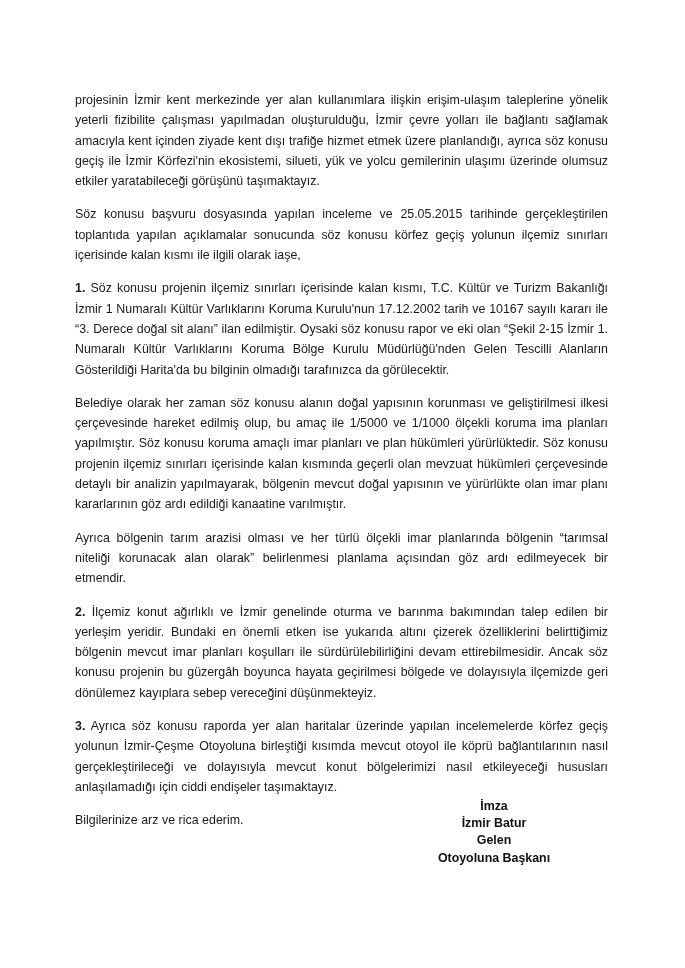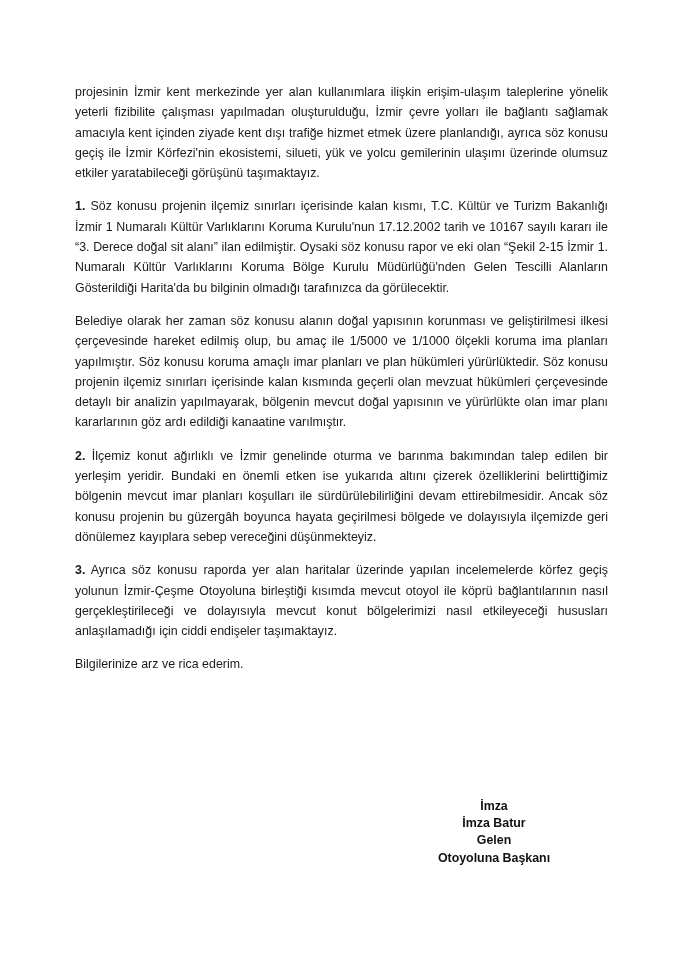--- a/index.html
+++ b/index.html
@@ -13,21 +13,21 @@
     height: 968px;
     background: #ffffff;
     margin: 0 auto;
     overflow: hidden;
     font-family: "Liberation Sans", sans-serif;
     -webkit-font-smoothing: antialiased;
   }
   .doc-body {
     position: absolute;
     left: 75px;
-    top: 82px;
+    top: 90px;
     width: 533px;
   }
   p.para {
     margin: 0 0 13px 0;
     font-size: 12.4px;
     line-height: 20.3px;
     color: #1a1a1a;
     text-align: justify;
     text-justify: inter-word;
     hyphens: none;
@@ -61,44 +61,50 @@
 <body>
 
 <div class="page">
 
   <div class="doc-body">
 
     <p class="para">
       <span>projesinin İzmir kent merkezinde yer alan kullanımlara ilişkin erişim-ulaşım taleplerine yönelik yeterli fizibilite çalışması yapılmadan oluşturulduğu, İzmir çevre yolları ile bağlantı sağlamak amacıyla kent içinden ziyade kent dışı trafiğe hizmet etmek üzere planlandığı, ayrıca söz konusu geçiş ile İzmir Körfezi'nin ekosistemi, silueti, yük ve yolcu gemilerinin ulaşımı üzerinde olumsuz etkiler yaratabileceği görüşünü taşımaktayız.</span>
     </p>
 
+    <p class="para">
+      <span>Söz konusu başvuru dosyasında yapılan inceleme ve 25.05.2015 tarihinde gerçekleştirilen toplantıda yapılan açıklamalar sonucunda söz konusu körfez geçiş yolunun ilçemiz sınırları içerisinde kalan kısmı ile ilgili olarak iaşe,</span>
+    </p>
 
     <p class="para">
       <span class="marker">1.</span><span> Söz konusu projenin ilçemiz sınırları içerisinde kalan kısmı, T.C. Kültür ve Turizm Bakanlığı İzmir 1 Numaralı Kültür Varlıklarını Koruma Kurulu'nun 17.12.2002 tarih ve 10167 sayılı kararı ile “3. Derece doğal sit alanı” ilan edilmiştir. Oysaki söz konusu rapor ve eki olan “Şekil 2-15 İzmir 1. Numaralı Kültür Varlıklarını Koruma Bölge Kurulu Müdürlüğü'nden Gelen Tescilli Alanların Gösterildiği Harita'da bu bilginin olmadığı tarafınızca da görülecektir.</span>
     </p>
 
     <p class="para">
       <span>Belediye olarak her zaman söz konusu alanın doğal yapısının korunması ve geliştirilmesi ilkesi çerçevesinde hareket edilmiş olup, bu amaç ile 1/5000 ve 1/1000 ölçekli koruma ima planları yapılmıştır. Söz konusu koruma amaçlı imar planları ve plan hükümleri yürürlüktedir. Söz konusu projenin ilçemiz sınırları içerisinde kalan kısmında geçerli olan mevzuat hükümleri çerçevesinde detaylı bir analizin yapılmayarak, bölgenin mevcut doğal yapısının ve yürürlükte olan imar planı kararlarının göz ardı edildiği kanaatine varılmıştır.</span>
     </p>
 
+    <p class="para">
+      <span>Ayrıca bölgenin tarım arazisi olması ve her türlü ölçekli imar planlarında bölgenin “tarımsal niteliği korunacak alan olarak” belirlenmesi planlama açısından göz ardı edilmeyecek bir etmendir.</span>
+    </p>
 
     <p class="para">
       <span class="marker">2.</span><span> İlçemiz konut ağırlıklı ve İzmir genelinde oturma ve barınma bakımından talep edilen bir yerleşim yeridir. Bundaki en önemli etken ise yukarıda altını çizerek özelliklerini belirttiğimiz bölgenin mevcut imar planları koşulları ile sürdürülebilirliğini devam ettirebilmesidir. Ancak söz konusu projenin bu güzergâh boyunca hayata geçirilmesi bölgede ve dolayısıyla ilçemizde geri dönülemez kayıplara sebep vereceğini düşünmekteyiz.</span>
     </p>
 
     <p class="para">
       <span class="marker">3.</span><span> Ayrıca söz konusu raporda yer alan haritalar üzerinde yapılan incelemelerde körfez geçiş yolunun İzmir-Çeşme Otoyoluna birleştiği kısımda mevcut otoyol ile köprü bağlantılarının nasıl gerçekleştirileceği ve dolayısıyla mevcut konut bölgelerimizi nasıl etkileyeceği hususları anlaşılamadığı için ciddi endişeler taşımaktayız.</span>
     </p>
 
     <p class="para closing">
       <span>Bilgilerinize arz ve rica ederim.</span>
     </p>
 
   </div>
 
   <div class="sign-block">
     <div class="sign-line">İmza</div>
-    <div class="sign-line">İmza Batur</div>
+    <div class="sign-line">İzmir Batur</div>
     <div class="sign-line">Gelen</div>
     <div class="sign-line">Otoyoluna Başkanı</div>
   </div>
 
 </div>
 
 </body></html>

